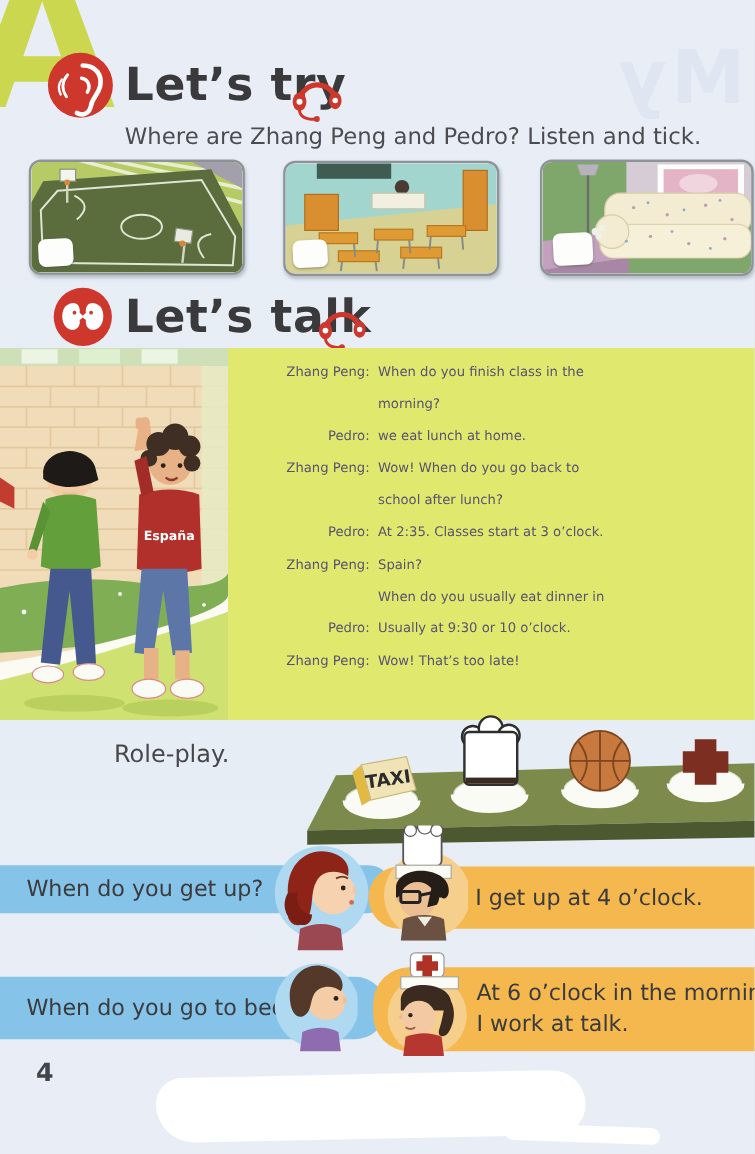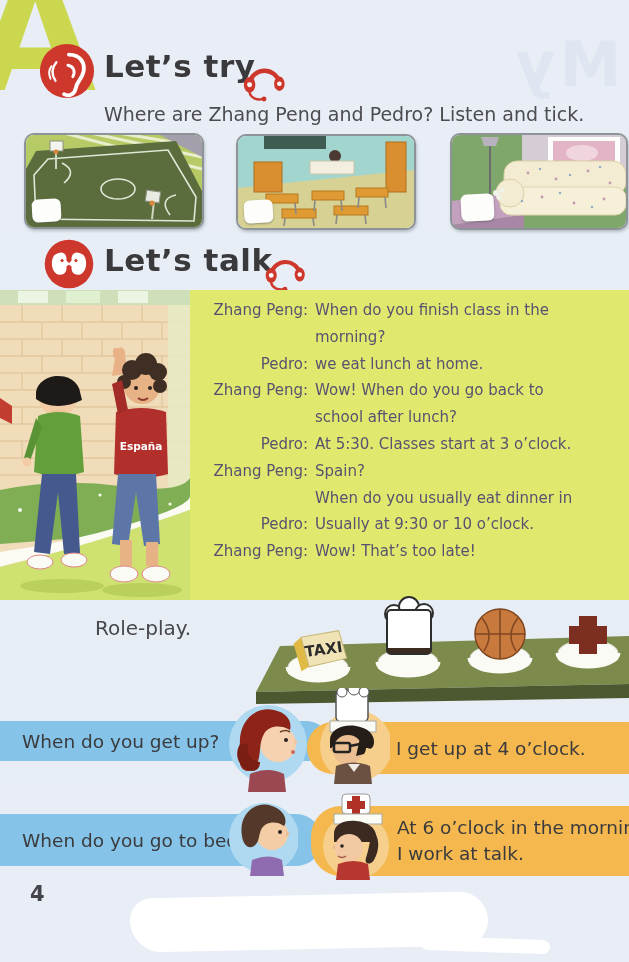--- a/index.html
+++ b/index.html
@@ -2,29 +2,29 @@
 <html><head>
 <meta charset="utf-8">
 <style>
   html,body{margin:0;padding:0;background:#dfe4ec;}
   #page{position:relative;width:629px;height:962px;overflow:hidden;
         background:linear-gradient(180deg,#e9eef6 0%,#e7edf5 55%,#e9eef6 100%);
         font-family:"DejaVu Sans",sans-serif;}
   .abs{position:absolute;}
   .section-letter{font-size:158px;font-weight:bold;color:#cbd84f;line-height:1;}
   .bleed{font-size:62px;font-weight:bold;color:#dfe6f2;transform:scaleX(-1);letter-spacing:4px;}
-  .h-title{font-size:31px;font-weight:bold;color:#3a3a3c;letter-spacing:0.5px;}
+  .h-title{font-size:38px;font-weight:bold;color:#3a3a3c;letter-spacing:0.5px;}
   .instruction{font-size:19px;color:#4c4c50;}
   .card{position:absolute;border:2px solid #8d9399;border-radius:10px;overflow:hidden;
         box-shadow:1px 2px 3px rgba(90,100,110,.35);background:#fff;}
   .card svg{display:block;width:100%;height:100%;}
   .tickbox{position:absolute;left:6px;bottom:5px;width:29px;height:23px;background:#fdfdfb;
         border-radius:6px;box-shadow:0 1px 2px rgba(80,80,80,.5);transform:rotate(-3deg);}
   .dialogue-panel{left:0;top:290px;width:629px;height:310px;background:#e0e96e;}
-  .dlg-col{position:absolute;left:192px;top:7px;width:433px;color:#585270;font-size:15px;line-height:26.8px;}
+  .dlg-col{position:absolute;left:192px;top:7px;width:433px;color:#585270;font-size:11px;line-height:26.8px;}
   .dlg-row{display:grid;grid-template-columns:116px 1fr;column-gap:7px;}
   .dlg-speaker{text-align:right;white-space:nowrap;}
   .dlg-text div{white-space:nowrap;}
   .roleplay-title{font-size:20px;color:#47474b;}
   .bubble{position:absolute;color:#3b3b3d;font-size:18.5px;display:flex;flex-direction:column;justify-content:center;}
   .bubble div{white-space:nowrap;}
   .bubble-blue{background:#85c3e9;border-radius:0 27px 27px 0;}
   .bubble-orange{background:#f4b84e;border-radius:30px 0 0 30px;}
   .page-num{font-size:21px;font-weight:bold;color:#43454a;}
   .whiteout{background:#ffffff;border-radius:26px 34px 30px 38px;transform:rotate(-1.2deg);}
@@ -292,21 +292,21 @@
       <div class="dlg-row">
         <div class="dlg-speaker">Zhang Peng:</div>
         <div class="dlg-text">
             <div>Wow! When do you go back to</div>
         <div>school after lunch?</div>
           </div>
       </div>
       <div class="dlg-row">
         <div class="dlg-speaker">Pedro:</div>
         <div class="dlg-text">
-            <div>At 5:30. Classes start at 3 o’clock.</div>
+            <div>At 2:35. Classes start at 3 o’clock.</div>
           </div>
       </div>
       <div class="dlg-row">
         <div class="dlg-speaker">Zhang Peng:</div>
         <div class="dlg-text">
             <div>Spain?</div>
         <div>When do you usually eat dinner in</div>
           </div>
       </div>
       <div class="dlg-row">

